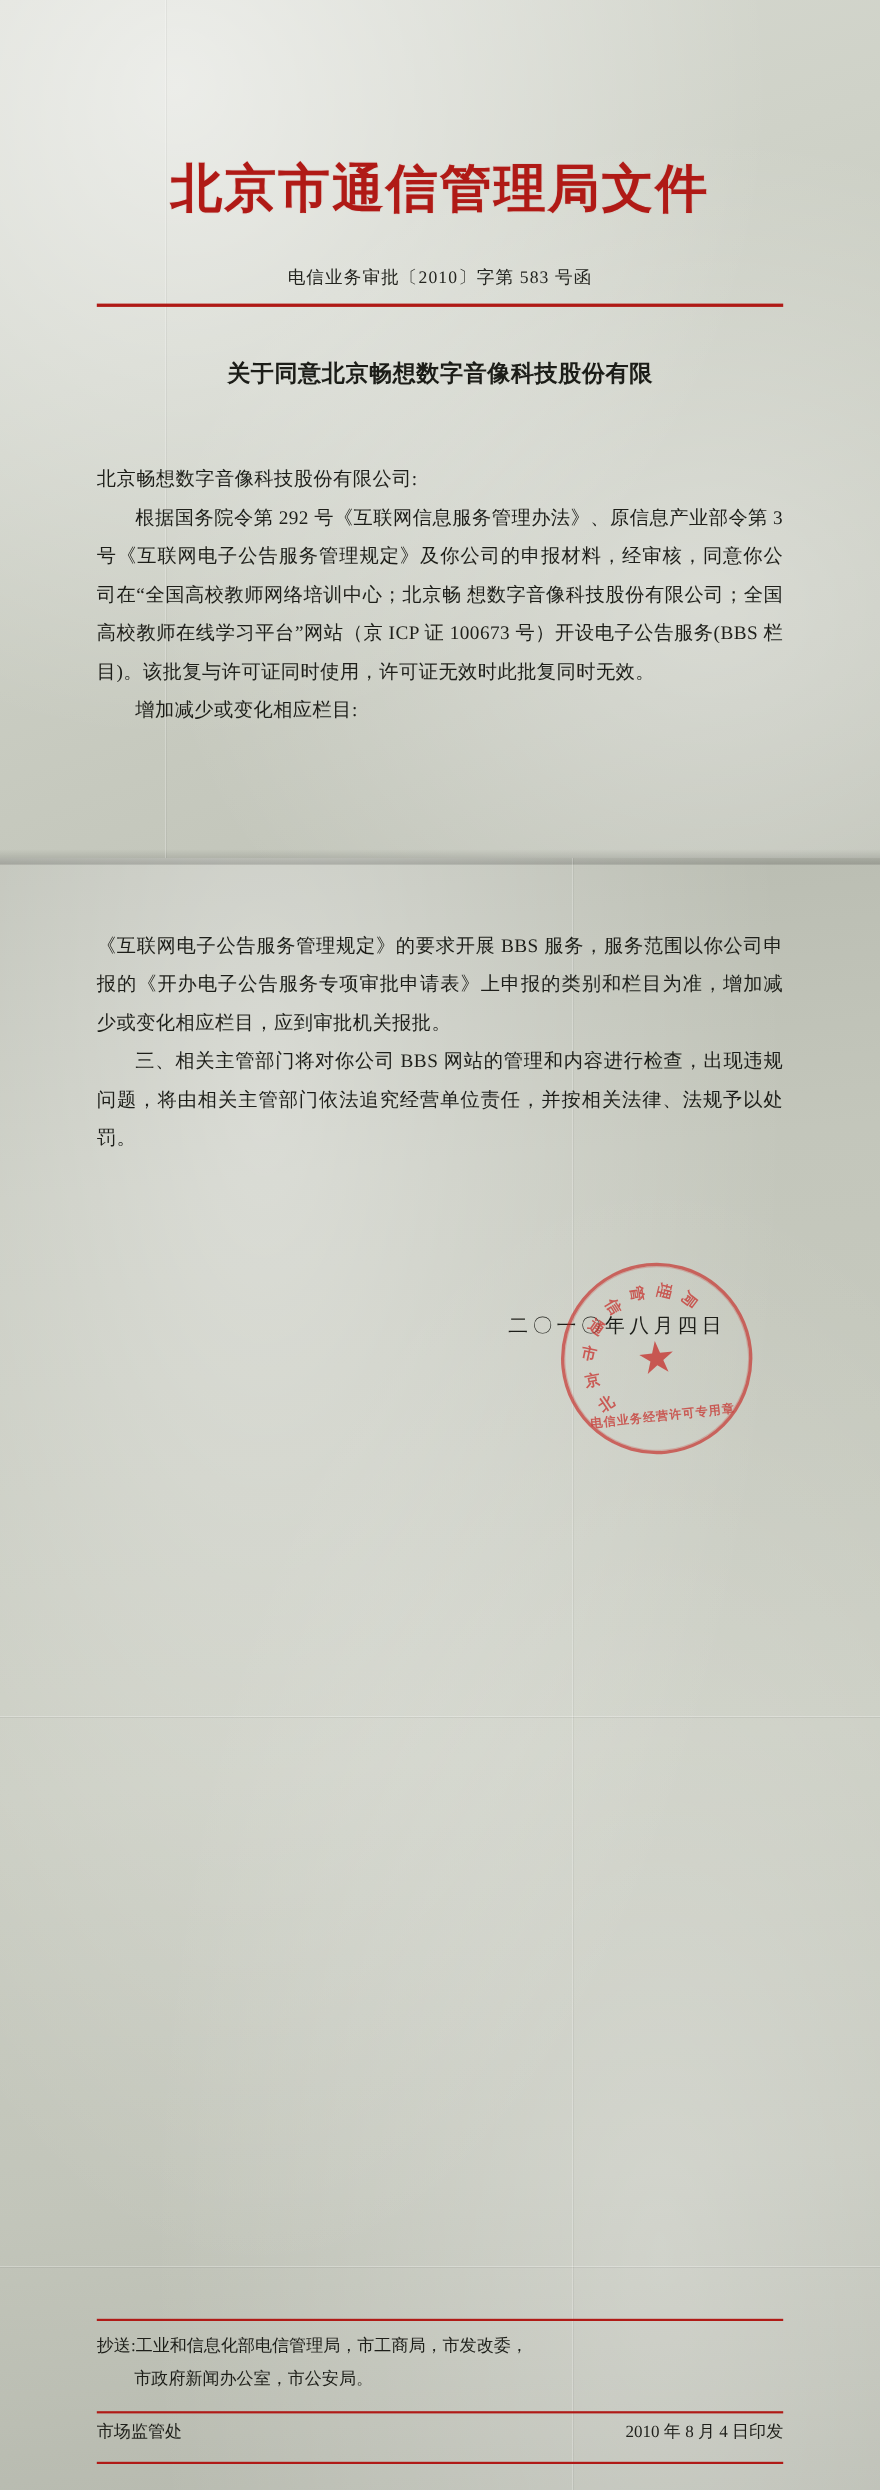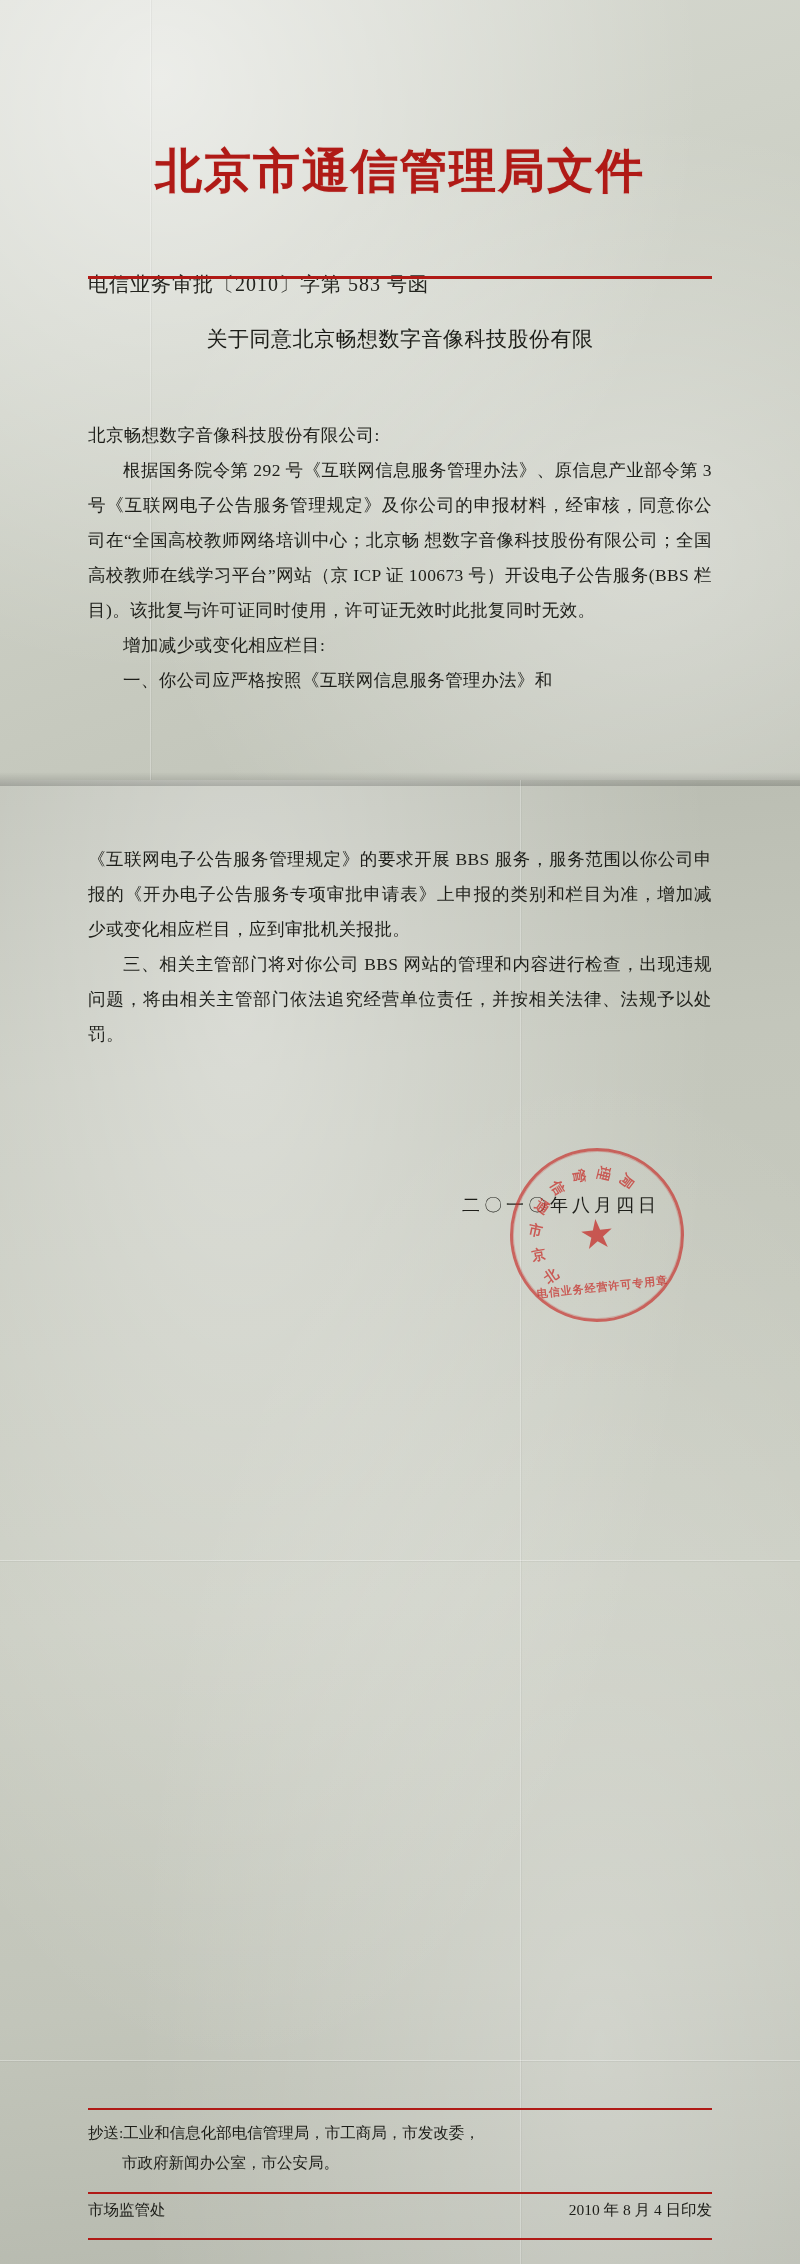--- a/index.html
+++ b/index.html
@@ -62,43 +62,42 @@
     font-size: 47px;
     letter-spacing: 2px;
     text-shadow: 0 0 1px rgba(176,26,22,0.45);
   }
 
   .doc-number {
     position: absolute;
     top: 242px;
     left: 0;
     width: 624px;
-    text-align: left;
-    font-size: 20px;
+    text-align: center;
+    font-size: 16px;
     color: #23241f;
     letter-spacing: 1px;
-    margin-top: 29px;
   }
 
   .red-rule {
     position: absolute;
     top: 276px;
     left: 0;
     width: 624px;
     height: 3px;
     background: #b01a16;
   }
 
   .subject {
     position: absolute;
     top: 322px;
     left: 0;
     width: 624px;
     text-align: center;
-    font-weight: normal;
+    font-weight: bold;
     font-size: 21px;
     line-height: 34px;
     color: #1c1d18;
     letter-spacing: 0.5px;
   }
 
   .body-block {
     position: absolute;
     left: 0;
     width: 624px;
@@ -236,21 +235,20 @@
   <div class="red-rule"></div>
 
   <div class="subject">
     <div>关于同意北京畅想数字音像科技股份有限</div>
   </div>
 
   <div class="body-block" id="body-top">
     <p>北京畅想数字音像科技股份有限公司:</p>
     <p class="indent">根据国务院令第 292 号《互联网信息服务管理办法》、原信息产业部令第 3 号《互联网电子公告服务管理规定》及你公司的申报材料，经审核，同意你公司在“全国高校教师网络培训中心；北京畅 想数字音像科技股份有限公司；全国高校教师在线学习平台”网站（京 ICP 证 100673 号）开设电子公告服务(BBS 栏目)。该批复与许可证同时使用，许可证无效时此批复同时无效。</p>
     <p class="indent">增加减少或变化相应栏目:</p>
-    <p class="indent">一、你公司应严格按照《互联网信息服务管理办法》和</p>
   </div>
 </div>
 
 <div class="content" style="top:0; height:2264px;">
   <div class="body-block" id="body-bottom">
     <p>《互联网电子公告服务管理规定》的要求开展 BBS 服务，服务范围以你公司申报的《开办电子公告服务专项审批申请表》上申报的类别和栏目为准，增加减少或变化相应栏目，应到审批机关报批。</p>
     <p class="indent">三、相关主管部门将对你公司 BBS 网站的管理和内容进行检查，出现违规问题，将由相关主管部门依法追究经营单位责任，并按相关法律、法规予以处罚。</p>
   </div>
 
   <div class="sign-date">二〇一〇年八月四日</div>

